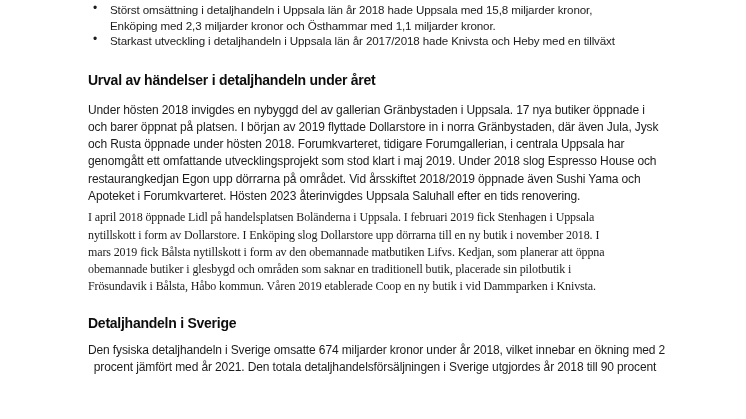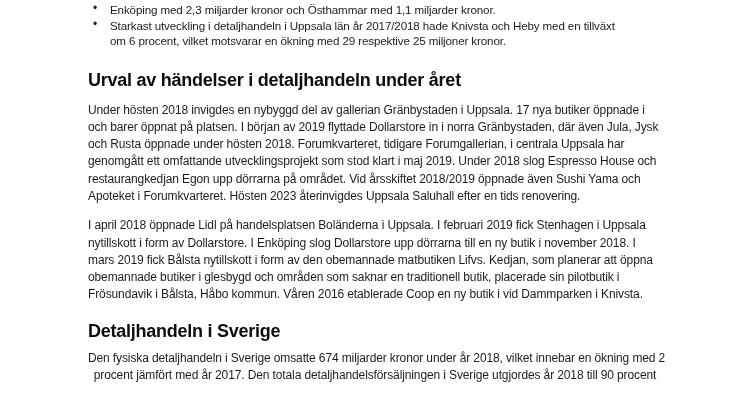--- a/index.html
+++ b/index.html
@@ -33,73 +33,73 @@
   }
   .bullet-marker {
     position: absolute;
     left: 5px;
     top: -1px;
     font-size: 12px;
   }
   
   .section-heading {
     margin: 0;
-    font-size: 18px;
+    font-size: 14px;
     line-height: 15px;
     font-weight: bold;
     color: #0d0d0d;
     letter-spacing: -0.25px;
   }
   .heading-1 { margin-top: 24px; }
   .heading-2 { margin-top: 20px; }
   .paragraph {
     font-size: 12px;
     line-height: 17.3px;
     letter-spacing: -0.12px;
   }
   .para-after-heading { margin-top: 14px; }
-  .para-gap { margin-top: 12px; }
+  .para-gap { margin-top: 4px; font-family: Liberation Serif, serif; }
   .para-last { margin-top: 11px; text-align: center; }
 </style>
 </head>
 <body>
 
 <div class="page">
 
   <div class="bullet-list">
     <div class="bullet-item">
       <span class="bullet-marker">•</span>
+      <div class="line">Störst omsättning i detaljhandeln i Uppsala län år 2018 hade Uppsala med 15,8 miljarder kronor,</div>
       <div class="line">Enköping med 2,3 miljarder kronor och Östhammar med 1,1 miljarder kronor.</div>
     </div>
     <div class="bullet-item">
       <span class="bullet-marker">•</span>
       <div class="line">Starkast utveckling i detaljhandeln i Uppsala län år 2017/2018 hade Knivsta och Heby med en tillväxt</div>
-      <div class="line">om 6 procent, vilket motsvarar en ökning med 29 respektive 25 miljoner kronor.</div>
     </div>
   </div>
 
   <h2 class="section-heading heading-1">Urval av händelser i detaljhandeln under året</h2>
 
   <div class="paragraph para-after-heading">
     <div class="line">Under hösten 2018 invigdes en nybyggd del av gallerian Gränbystaden i Uppsala. 17 nya butiker öppnade i</div>
     <div class="line">och barer öppnat på platsen. I början av 2019 flyttade Dollarstore in i norra Gränbystaden, där även Jula, Jysk</div>
     <div class="line">och Rusta öppnade under hösten 2018. Forumkvarteret, tidigare Forumgallerian, i centrala Uppsala har</div>
     <div class="line">genomgått ett omfattande utvecklingsprojekt som stod klart i maj 2019. Under 2018 slog Espresso House och</div>
     <div class="line">restaurangkedjan Egon upp dörrarna på området. Vid årsskiftet 2018/2019 öppnade även Sushi Yama och</div>
     <div class="line">Apoteket i Forumkvarteret. Hösten 2023 återinvigdes Uppsala Saluhall efter en tids renovering.</div>
   </div>
 
   <div class="paragraph para-gap">
     <div class="line">I april 2018 öppnade Lidl på handelsplatsen Boländerna i Uppsala. I februari 2019 fick Stenhagen i Uppsala</div>
     <div class="line">nytillskott i form av Dollarstore. I Enköping slog Dollarstore upp dörrarna till en ny butik i november 2018. I</div>
     <div class="line">mars 2019 fick Bålsta nytillskott i form av den obemannade matbutiken Lifvs. Kedjan, som planerar att öppna</div>
     <div class="line">obemannade butiker i glesbygd och områden som saknar en traditionell butik, placerade sin pilotbutik i</div>
-    <div class="line">Frösundavik i Bålsta, Håbo kommun. Våren 2016 etablerade Coop en ny butik i vid Dammparken i Knivsta.</div>
+    <div class="line">Frösundavik i Bålsta, Håbo kommun. Våren 2019 etablerade Coop en ny butik i vid Dammparken i Knivsta.</div>
   </div>
 
   <h2 class="section-heading heading-2">Detaljhandeln i Sverige</h2>
 
   <div class="paragraph para-last">
     <div class="line">Den fysiska detaljhandeln i Sverige omsatte 674 miljarder kronor under år 2018, vilket innebar en ökning med 2</div>
-    <div class="line">procent jämfört med år 2017. Den totala detaljhandelsförsäljningen i Sverige utgjordes år 2018 till 90 procent</div>
+    <div class="line">procent jämfört med år 2021. Den totala detaljhandelsförsäljningen i Sverige utgjordes år 2018 till 90 procent</div>
   </div>
 
 </div>
 
 </body></html>

